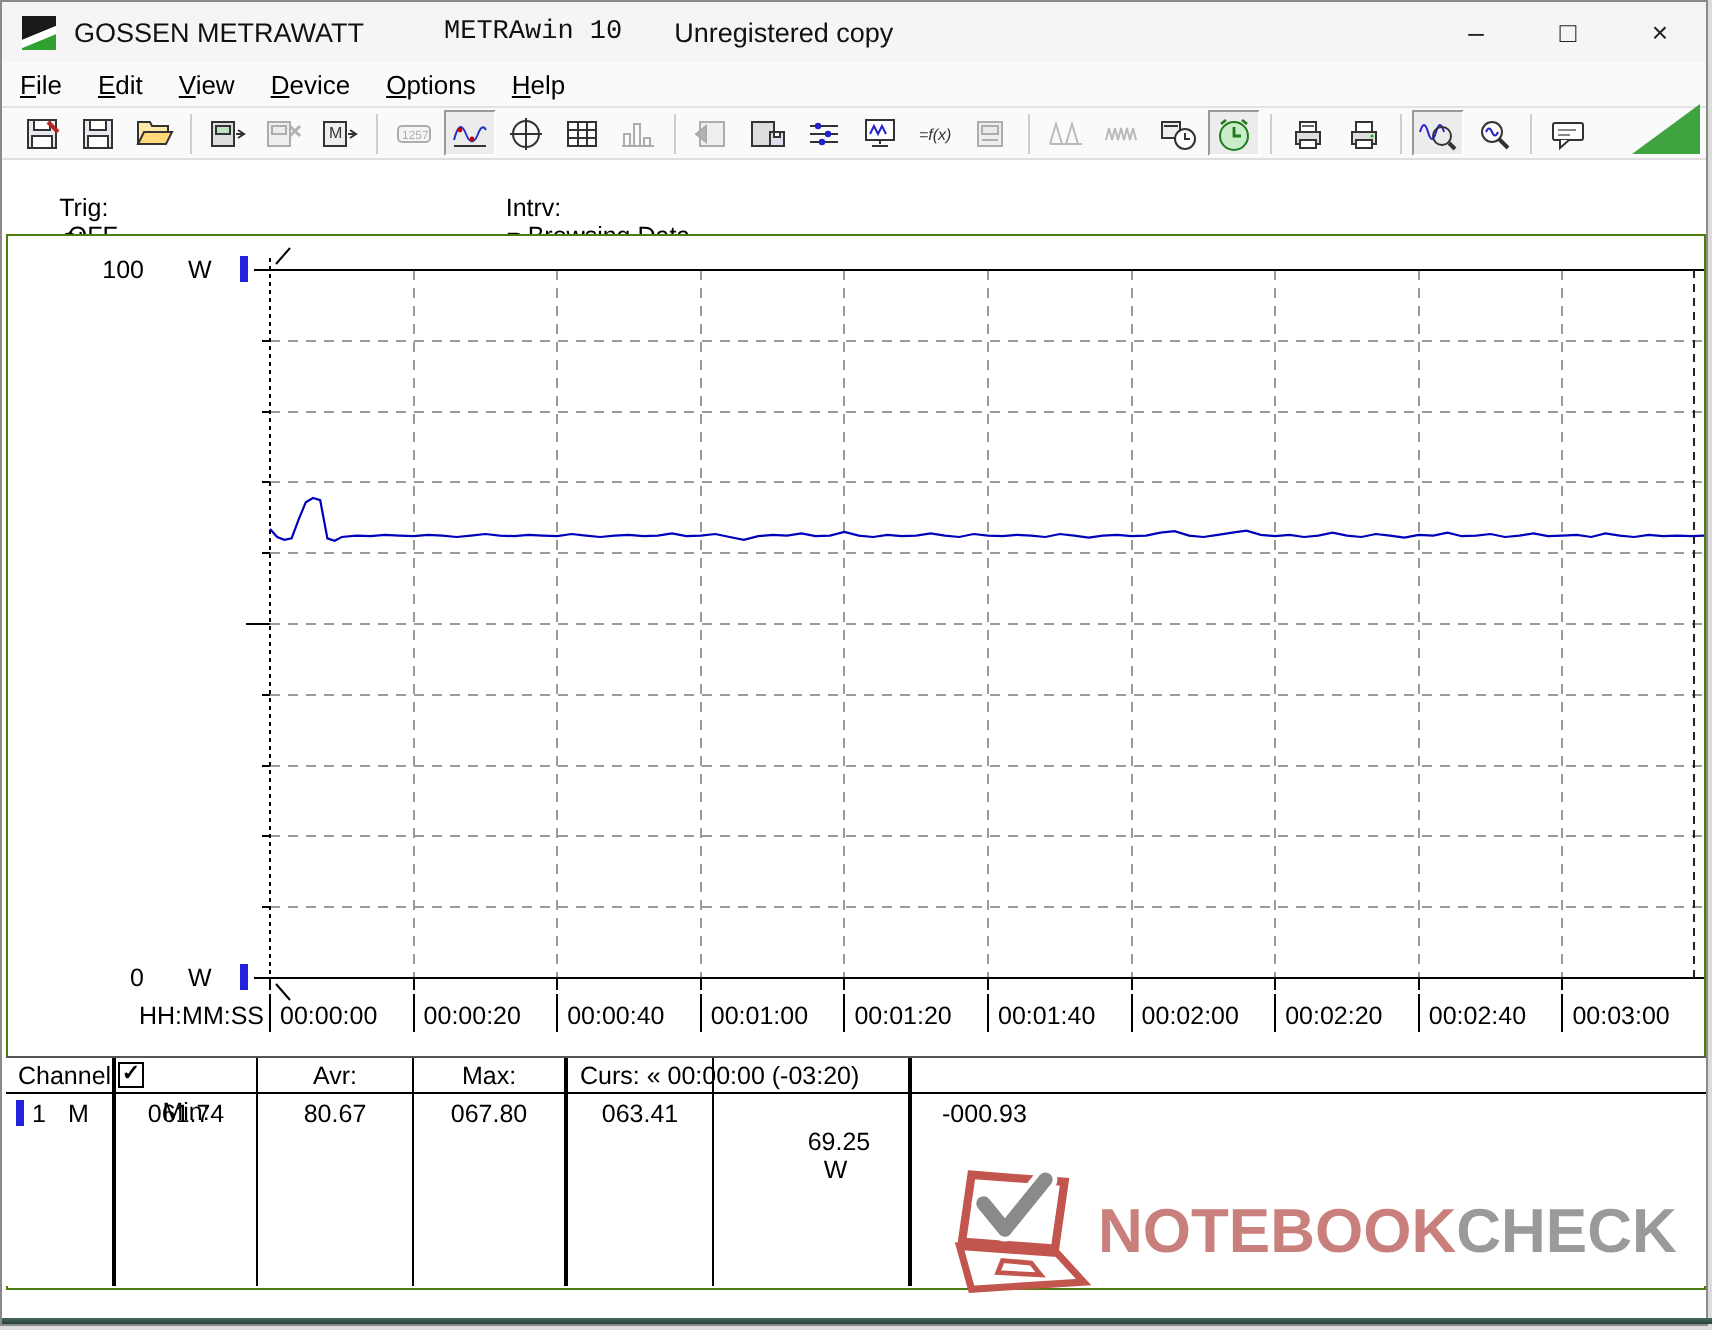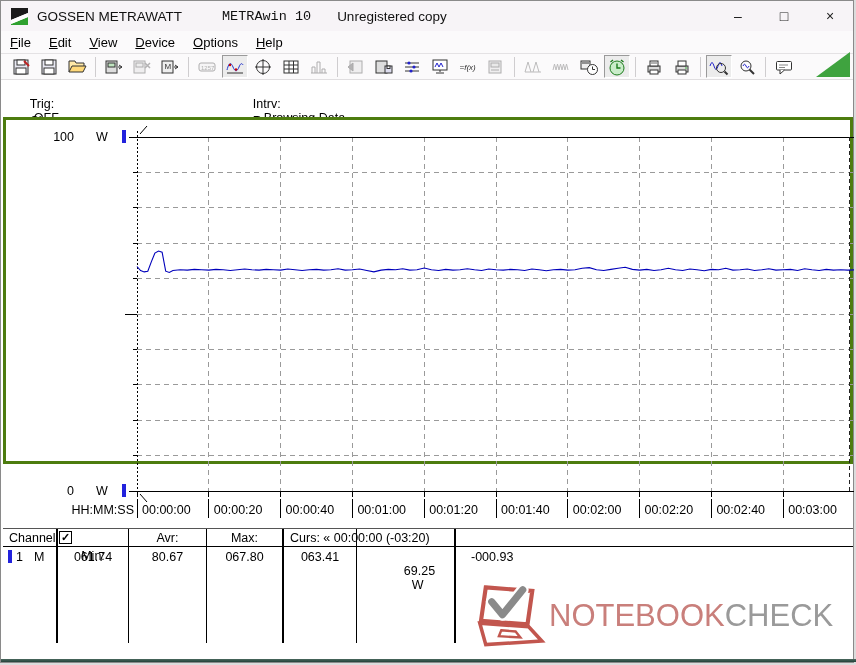--- a/index.html
+++ b/index.html
@@ -37,40 +37,40 @@
   .tsep { width:1px; height:20px; background:#cfcdcf; margin:0 4px; }
   #tb-triangle { position:absolute; right:3px; bottom:2px; width:0; height:0;
                  border-left:34px solid transparent; border-bottom:25px solid #3fa33f; }
 
   
   #infopanel { position:absolute; left:0; top:80px; width:100%; height:36px; background:#ffffff;
                font-size:12.5px; color:#000; }
   .inforow { position:absolute; white-space:pre; }
 
   
-  #chartpanel { position:absolute; left:2px; top:116px; width:850px; height:347px;
-                background:#ffffff; border:3px solid #4d7c0f; }
+  #chartpanel { position:absolute; left:2px; top:116px; width:850px; height:528px;
+                background:#ffffff; border:1px solid #4d7c0f; }
   #chart-svg { position:absolute; left:0; top:0; }
 
   
   #tablearea { position:absolute; left:2px; top:527px; width:850px; height:115px;
                background:#ffffff; border-top:1px solid #555; font-size:12.5px; color:#000; }
   .vline { position:absolute; top:0; height:100%; background:#000; }
   #t-headrule { position:absolute; left:0; top:17px; width:100%; height:1px; background:#000; }
   .tcell { position:absolute; white-space:pre; }
   .tcell.center { text-align:center; }
   #minmax-check { position:absolute; left:56px; top:2px; width:13px; height:13px;
                   border:1px solid #000; background:#fff; font-size:11px; line-height:11px;
                   text-align:center; font-weight:bold; }
   #chan-mark { position:absolute; left:5px; top:21px; width:4px; height:13px; background:#2222dd; }
 
   
   #watermark { position:absolute; left:474px; top:584px; height:62px; display:flex;
                align-items:center; z-index:5; }
-  #wm-text { font-weight:normal; font-size:31px; letter-spacing:0px; white-space:nowrap;
+  #wm-text { font-weight:bold; font-size:31px; letter-spacing:0px; white-space:nowrap;
              text-shadow:-2px -2px 0 #fff, 2px -2px 0 #fff, -2px 2px 0 #fff, 2px 2px 0 #fff,
                          0 -2px 0 #fff, 0 2px 0 #fff, -2px 0 0 #fff, 2px 0 0 #fff; }
 
   
   #statusbar { position:absolute; left:2px; bottom:3px; width:850px; height:20px; background:#e9e9e9; }
   .sbpanel { position:absolute; top:1px; height:18px; background:#f2f2f2;
              border:1px solid; border-color:#b6b6b6 #f8f8f8 #f8f8f8 #b6b6b6;
              font-size:12px; line-height:16px; padding-left:4px; white-space:nowrap; overflow:hidden; }
   #sb-msg { left:0; width:603px; }
   #sb-mid { left:606px; width:94px; }

